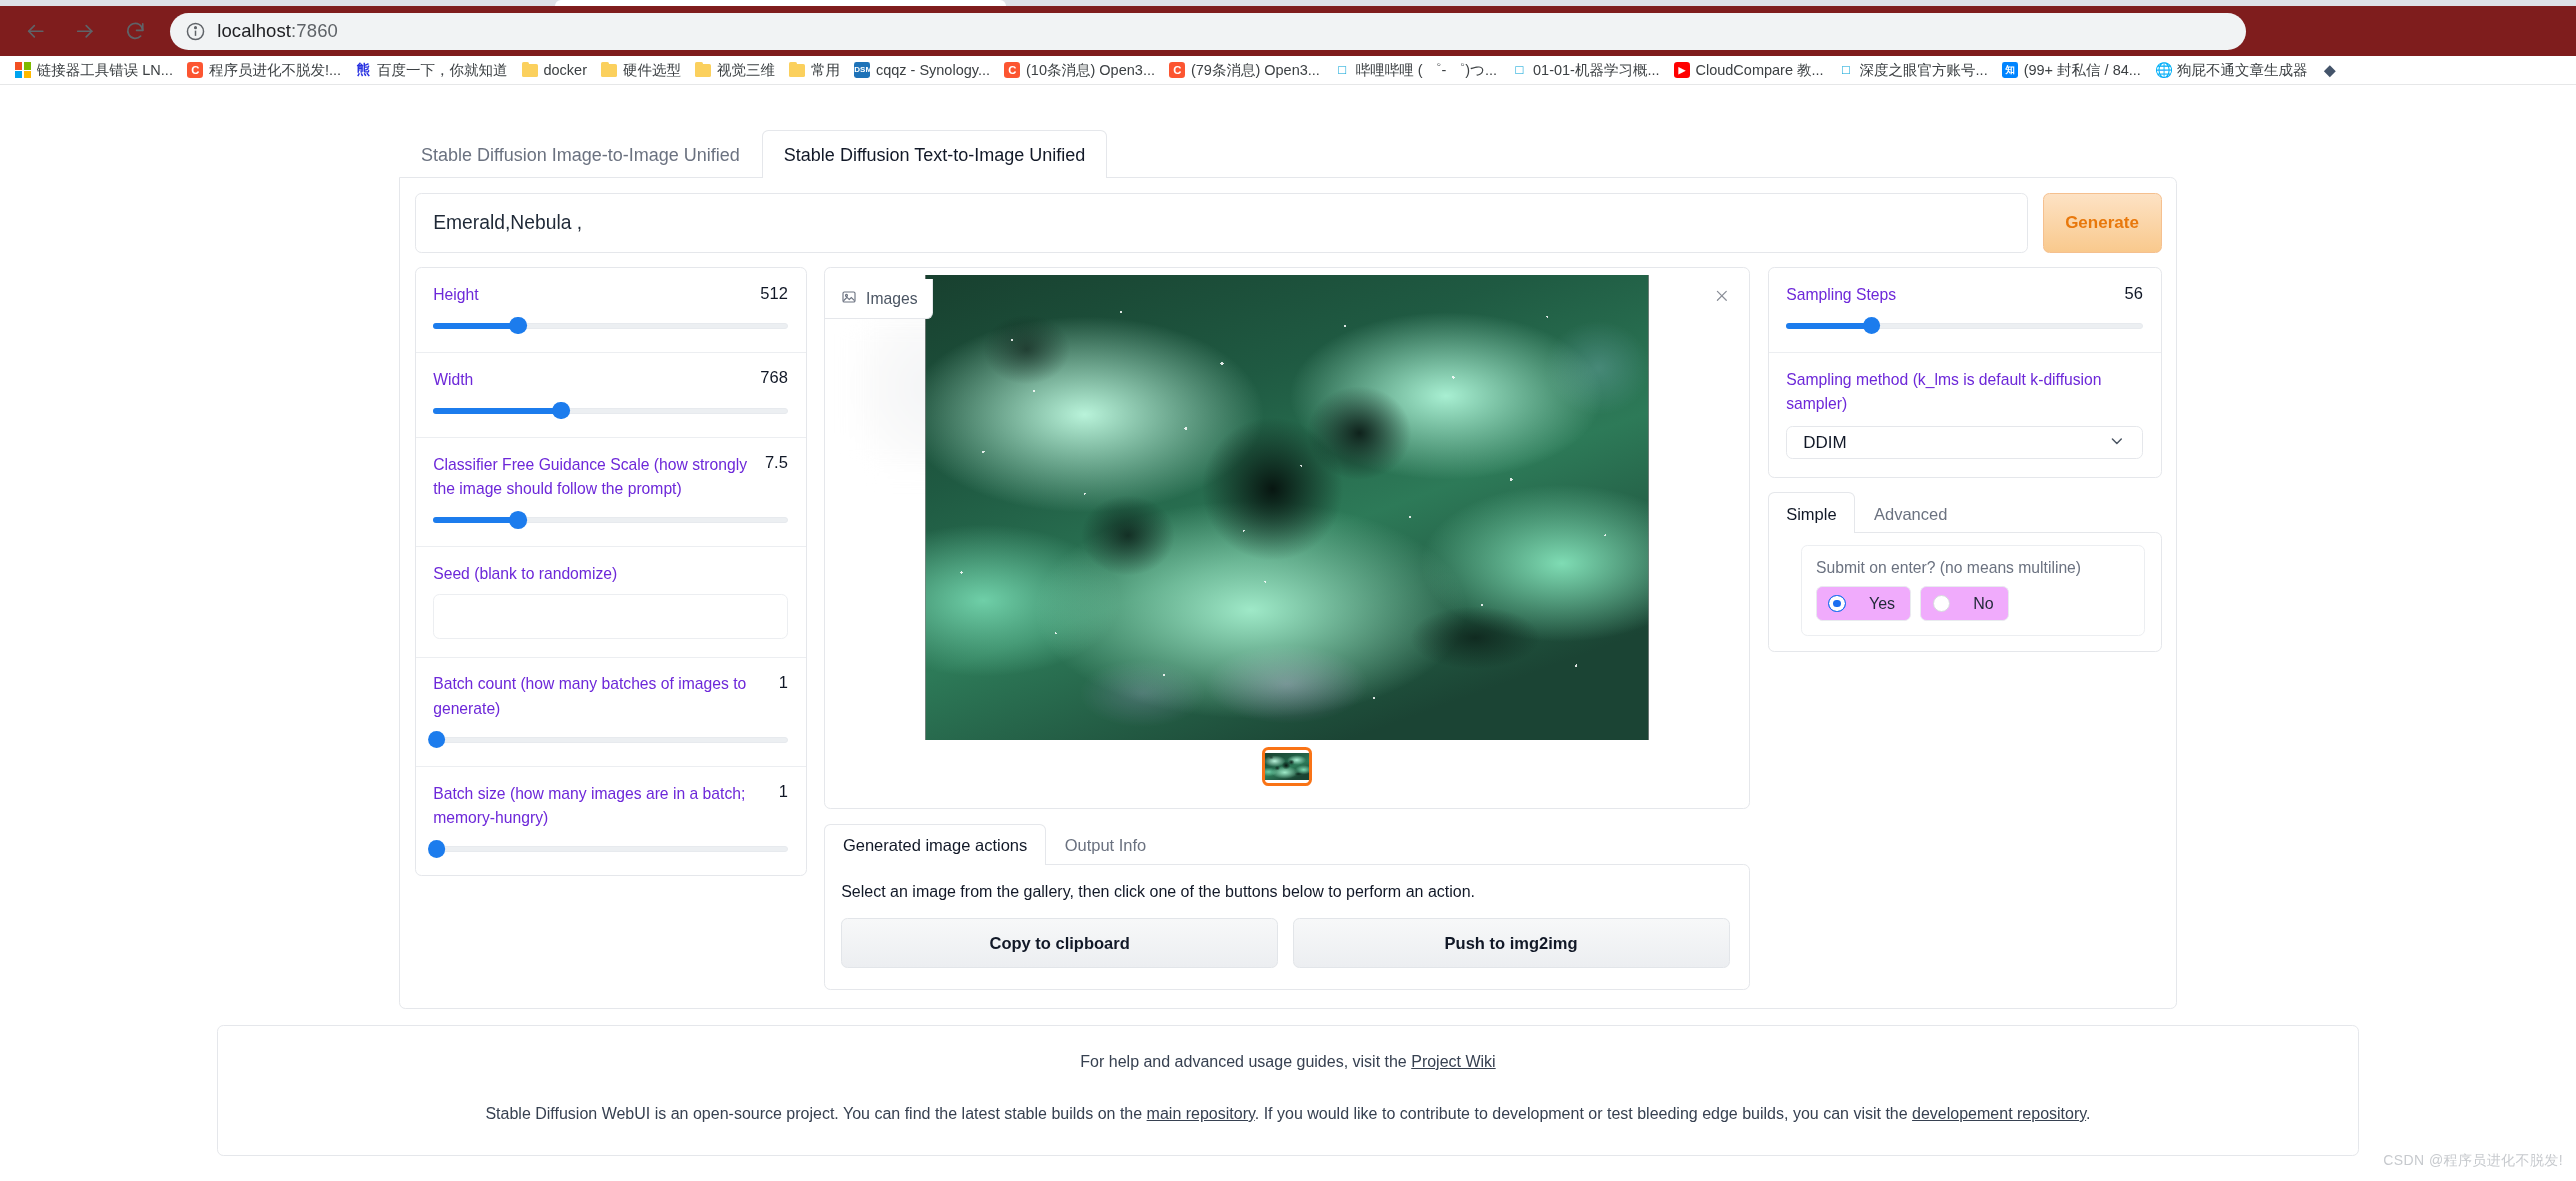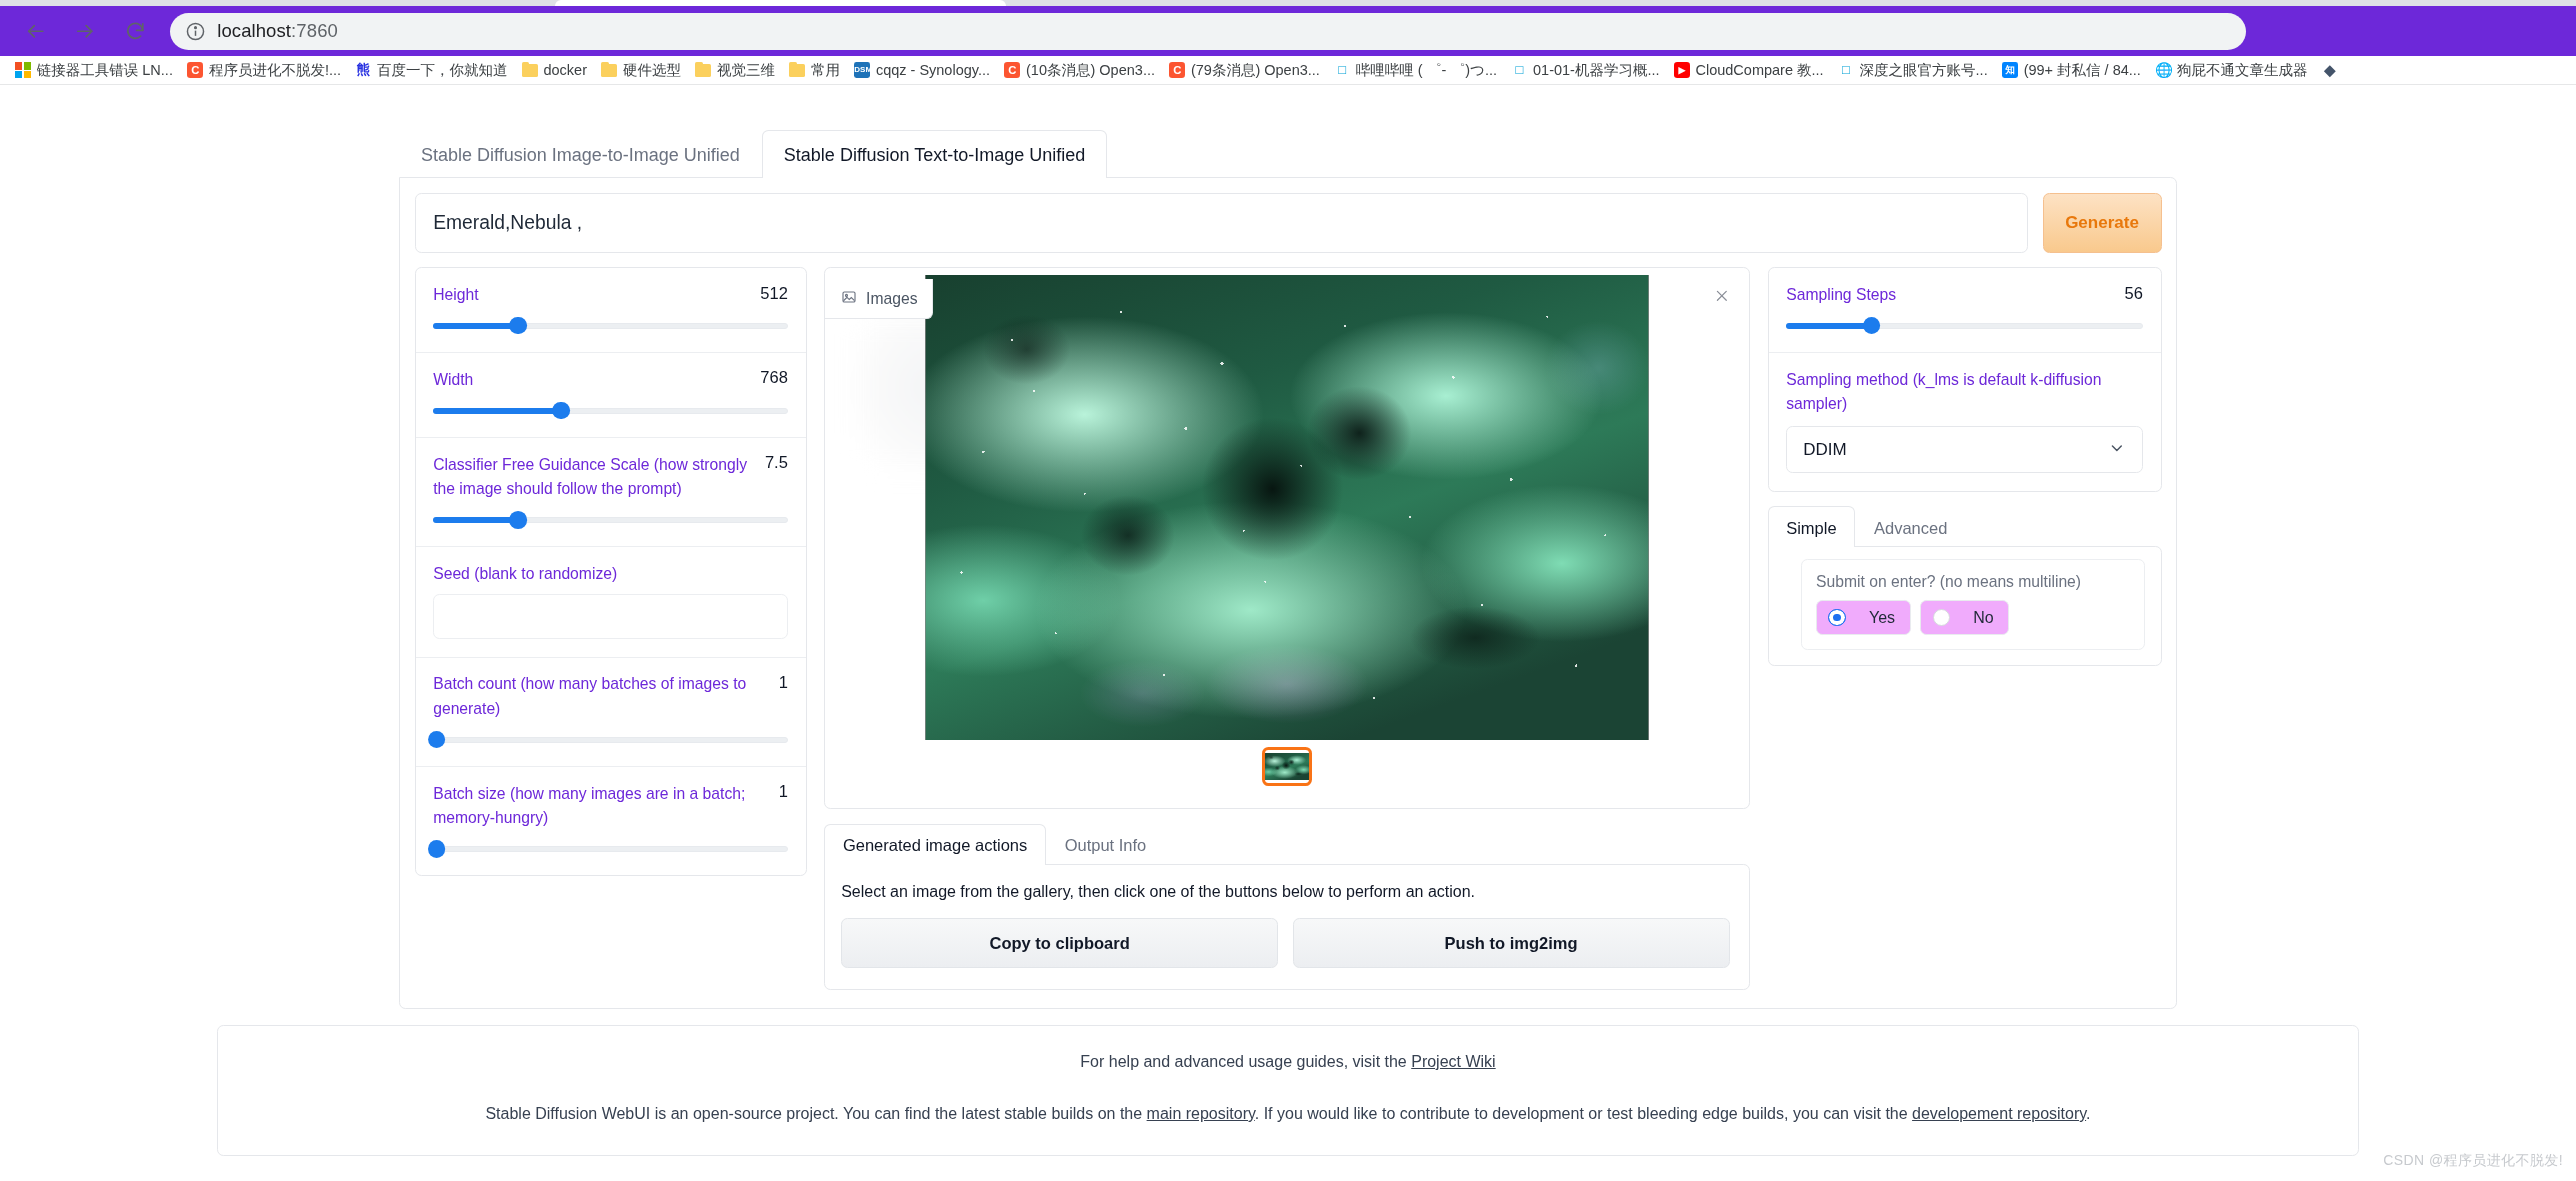--- a/index.html
+++ b/index.html
@@ -15,21 +15,21 @@
   .tabstrip {
     height: 6.4px; background: #dee1e6; position: relative;
   }
   .tabstrip .tab-shape {
     position: absolute; left: 555px; top: 0; width: 451px; height: 6.4px;
     background: #ffffff; border-radius: 8px 8px 0 0;
   }
 
   .toolbar {
     height: 50px; display: flex; align-items: center;
-    padding: 0 13px; background: #6d28d9; gap: 4.8px;
+    padding: 0 13px; background: #7f1d1d; gap: 4.8px;
   }
   .nav-btn {
     width: 45px; height: 45px; border-radius: 50%;
     display: flex; align-items: center; justify-content: center;
     color: #5f6368; flex: none;
   }
   .nav-btn svg { width: 22.5px; height: 22.5px; }
   .omnibox {
     margin-left: 8px;
     flex: 1 1 auto; max-width: 2076px; height: 37px;
@@ -164,21 +164,21 @@
   }
 
   
   .text-input {
     margin-top: 8px; height: 45px;
     border: 0.8px solid #eceef1; border-radius: 6.4px; background: #fff;
   }
 
   
   .dropdown {
-    margin-top: 9.7px; height: 47px;
+    margin-top: 9.7px; height: 33px;
     border: 0.8px solid #e5e7eb; border-radius: 6.4px; background: #fff;
     display: flex; align-items: center; justify-content: space-between;
     padding: 0 16px;
   }
   .dropdown-value { font-size: 17px; color: #111827; }
   .chev { color: #4b5563; }
 
   
   .radio-box {
     margin: 11.3px 16px 14.5px 16px;

